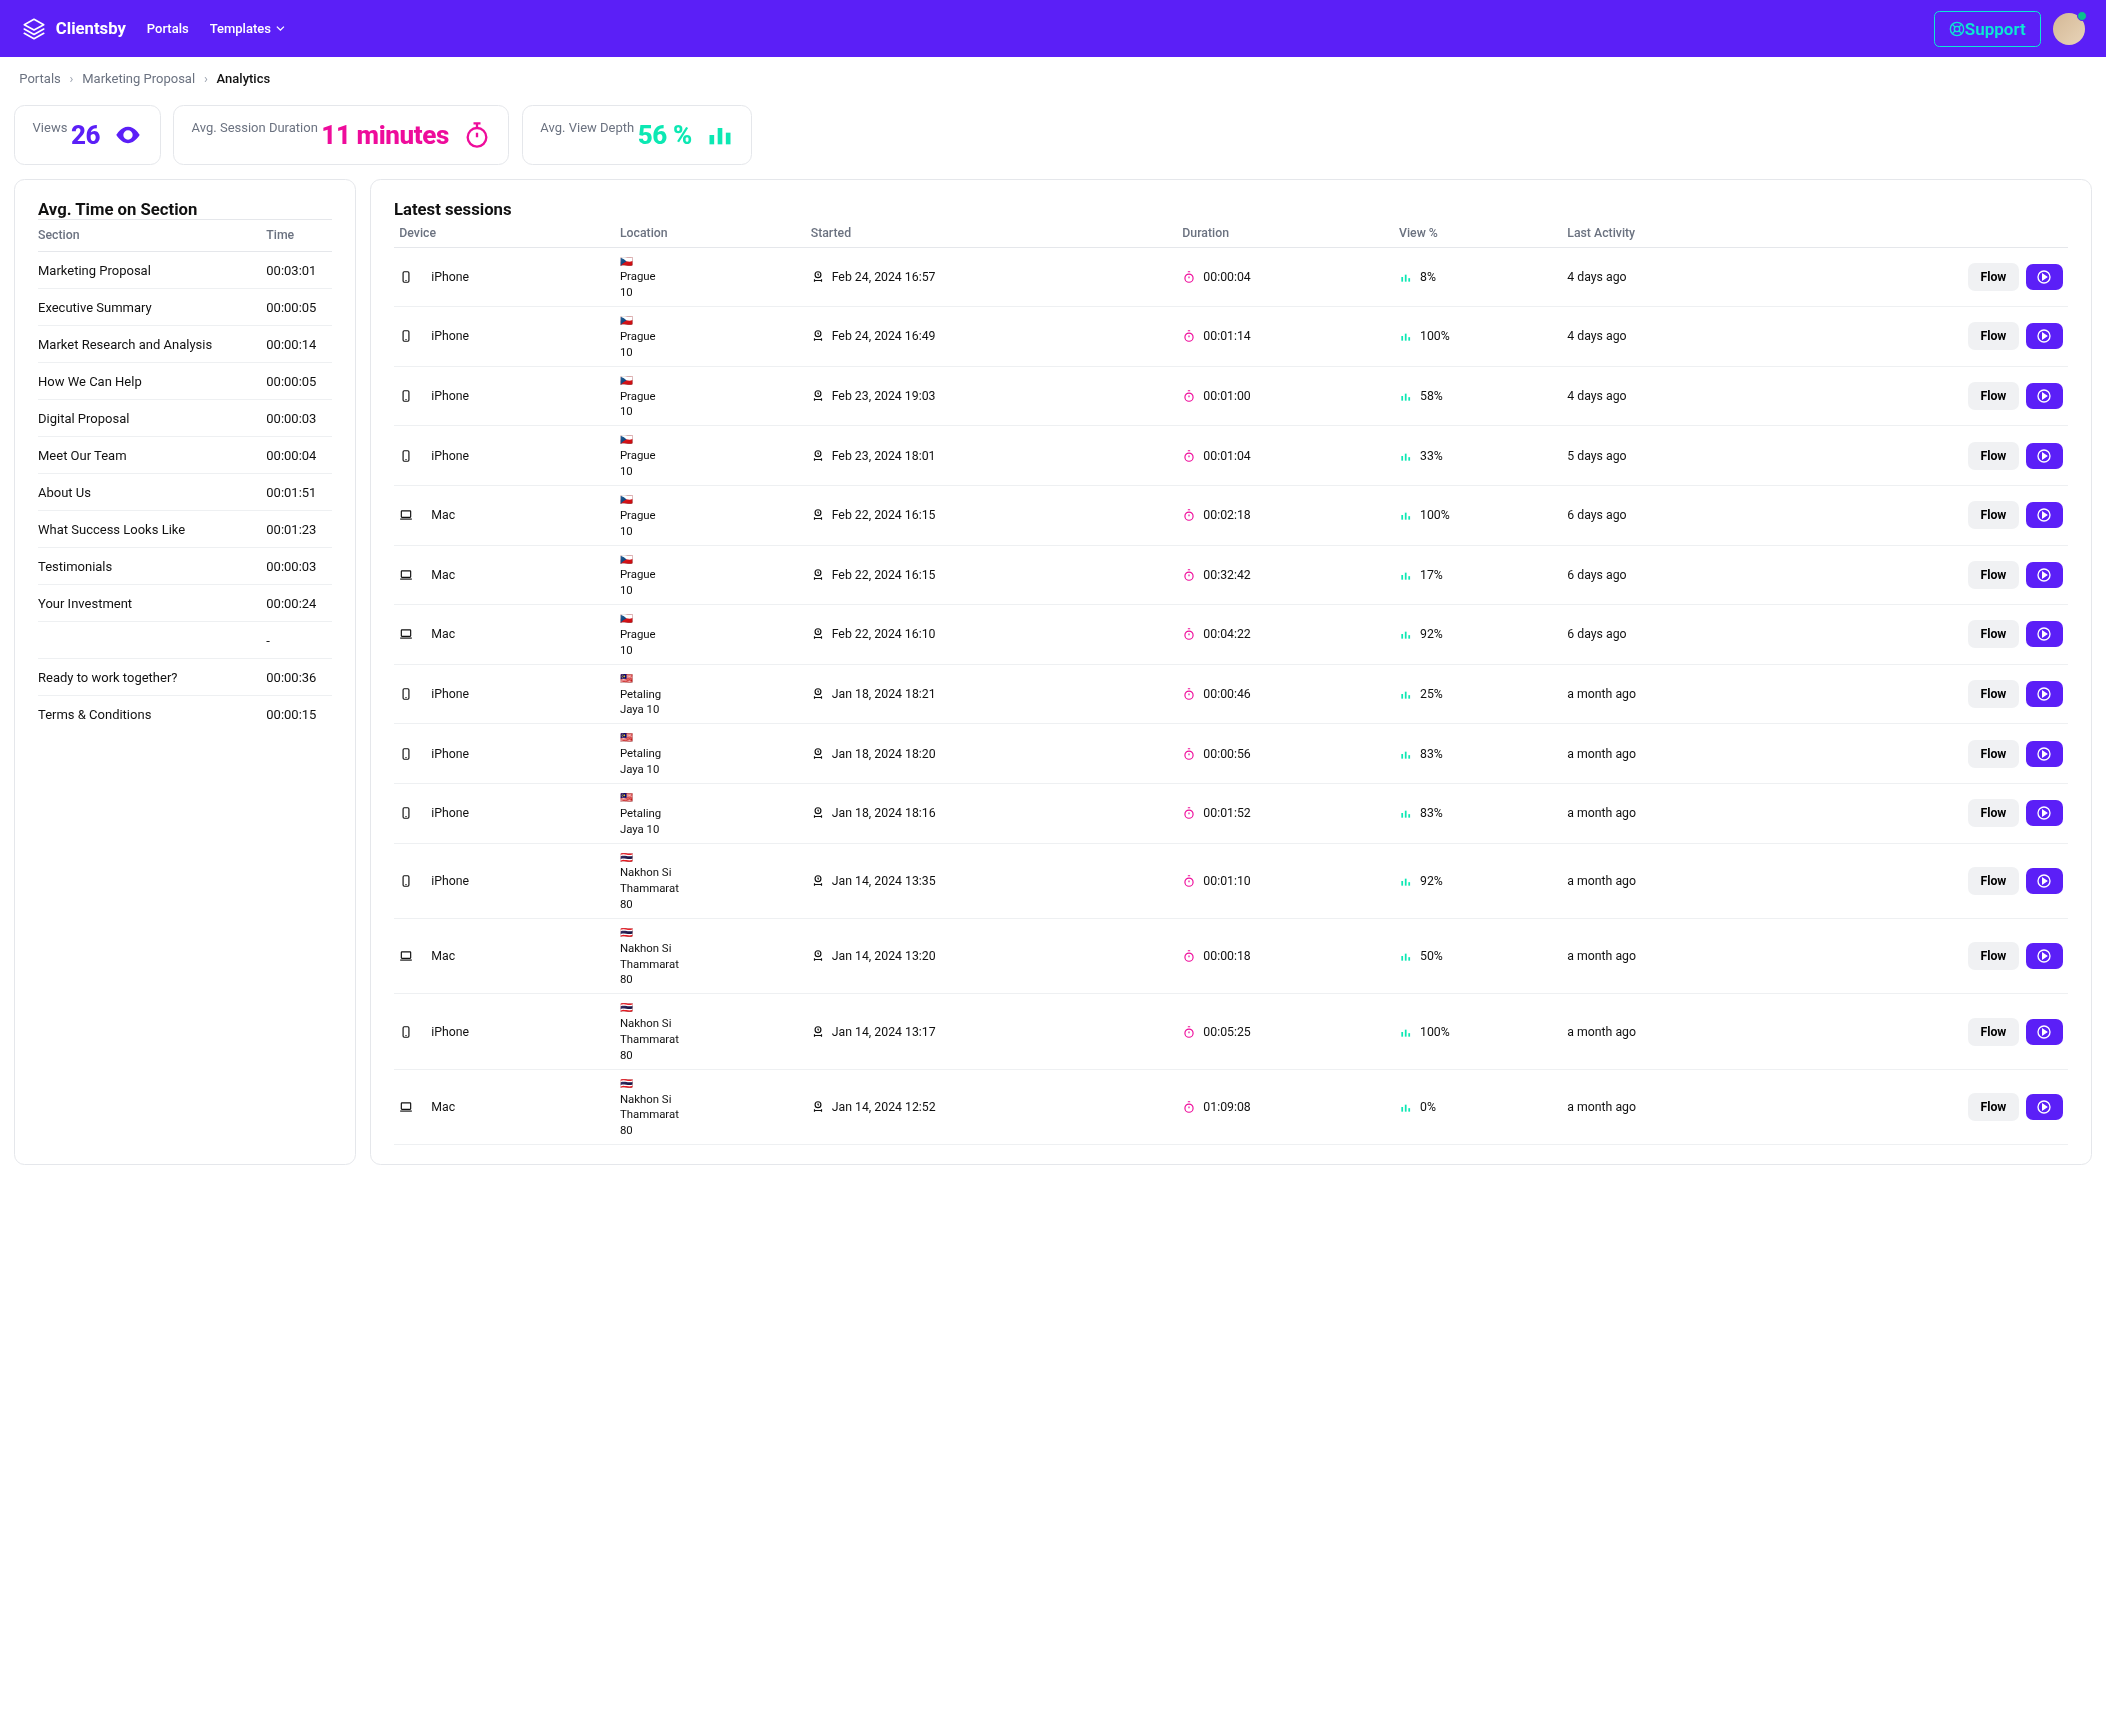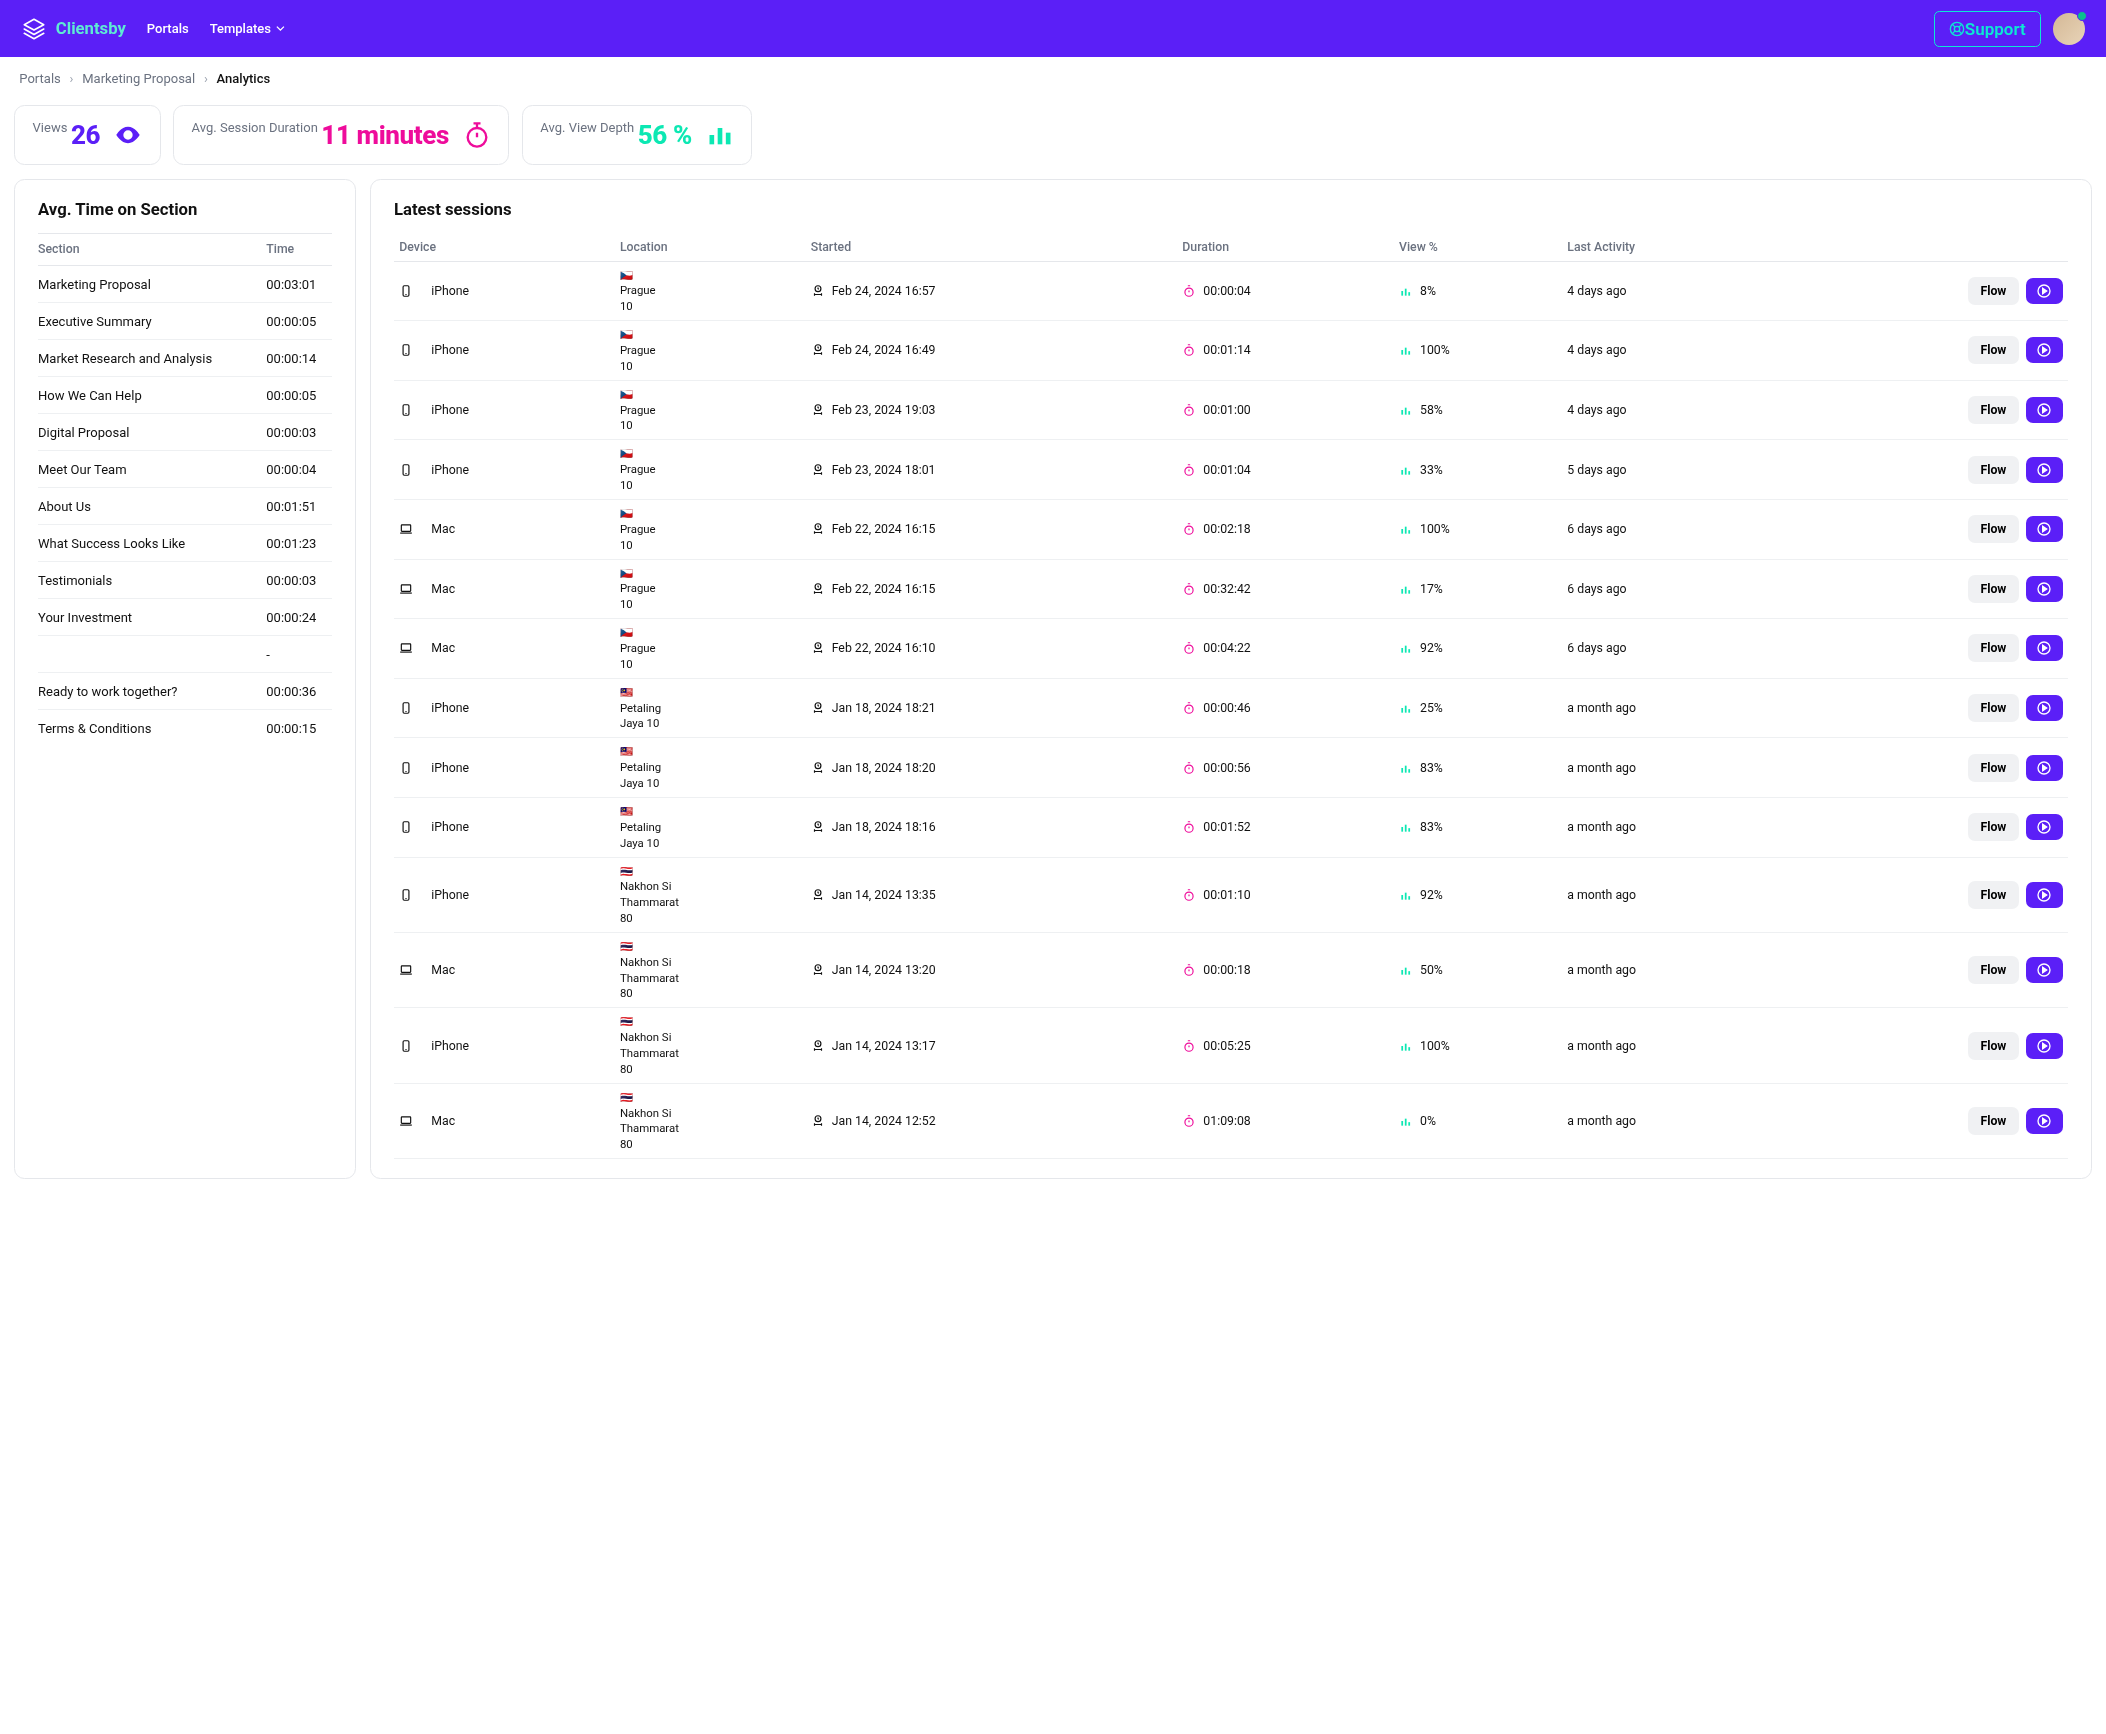--- a/index.html
+++ b/index.html
@@ -1,19 +1,19 @@
 <!DOCTYPE html>
 <html style="font-size:14px"><head>
 <meta charset="utf-8">
 <style>
 *{box-sizing:border-box;margin:0;padding:0;font-family:-apple-system,BlinkMacSystemFont,"Segoe UI",Roboto,Helvetica,Arial,sans-serif}
 body{background:#fff;color:#111;font-size:12.3px}
 .header{background:#5b1ff7;height:57px;display:flex;align-items:center;padding:0 21px;justify-content:space-between}
 .header-left{display:flex;align-items:center;gap:21px}
-.logo{display:flex;align-items:center;gap:8.8px;color:#5eead4;font-weight:700;font-size:16.7px}
+.logo{display:flex;align-items:center;gap:8.8px;color:#ffffff;font-weight:700;font-size:16.7px}
 .logo svg{width:26px;height:26px}
 .nav-links{display:flex;gap:21px}
 .nav-link{color:#fff;text-decoration:none;font-weight:500;font-size:13px;display:flex;align-items:center;gap:5.3px}
 .header-right{display:flex;align-items:center;gap:12.3px}
 .support-btn{border:0.9px solid #0ce8d3;color:#0ce8d3;background:transparent;padding:7px 14px;border-radius:5.3px;font-weight:600;font-size:17px;display:flex;align-items:center;cursor:pointer}
 .avatar{width:32px;height:32px;border-radius:50%;background:linear-gradient(135deg,#d4b896,#e8d4b8);position:relative}
 .avatar::after{content:"";position:absolute;top:-1.8px;right:-1.8px;width:8px;height:8px;background:#0abf8f;border-radius:50%;border:1.8px solid #5b1ff7}
 .breadcrumb{padding:14px 19.3px;display:flex;align-items:center;gap:8.8px;font-size:13px}
 .breadcrumb a{color:#6b7280;text-decoration:none}
 .breadcrumb .chev{color:#9ca3af}
@@ -23,21 +23,21 @@
 .stat-text{display:flex;flex-direction:row;gap:3.5px}
 .stat-label{color:#6b7280;font-size:13px}
 .stat-value{font-size:26px;font-weight:800;letter-spacing:-0.4px}
 .stat-value.purple{color:#5b1ff7}
 .stat-value.pink{color:#ee0c9b}
 .stat-value.teal{color:#0ce8b3}
 .main{display:flex;gap:14px;padding:0 14px 26px}
 .card{border:0.9px solid #e5e7eb;border-radius:10.5px;padding:19.3px 23px}
 .left-card{width:342px;flex-shrink:0}
 .right-card{flex:1}
-.card-title{font-size:16.7px;font-weight:700;margin-bottom:14px;color:#111}
+.card-title{font-size:16.7px;font-weight:700;color:#111}
 table{width:100%;border-collapse:collapse}
 .left-card th{text-align:left;color:#6b7280;font-weight:500;font-size:12.3px;padding:8.8px 0;border-bottom:0.9px solid #e5e7eb;border-top:0.9px solid #e5e7eb}
 .left-card td{padding:10.5px 0;border-bottom:0.9px solid #eef0f2;font-size:13px}
 .left-card tr:last-child td{border-bottom:none}
 .sessions-table th{text-align:left;color:#6b7280;font-weight:500;font-size:12.3px;padding:7px 5.3px;border-bottom:0.9px solid #e5e7eb}
 .sessions-table td{padding:7px 5.3px;border-bottom:0.9px solid #eef0f2;font-size:12.3px;vertical-align:middle}
 .device-cell{display:flex;align-items:flex-end;gap:18px}
 .loc-cell{display:flex;flex-direction:column;gap:1.8px;font-size:11.4px}
 .flag{font-size:10.5px}
 .started-cell{display:flex;align-items:center;gap:7px}

